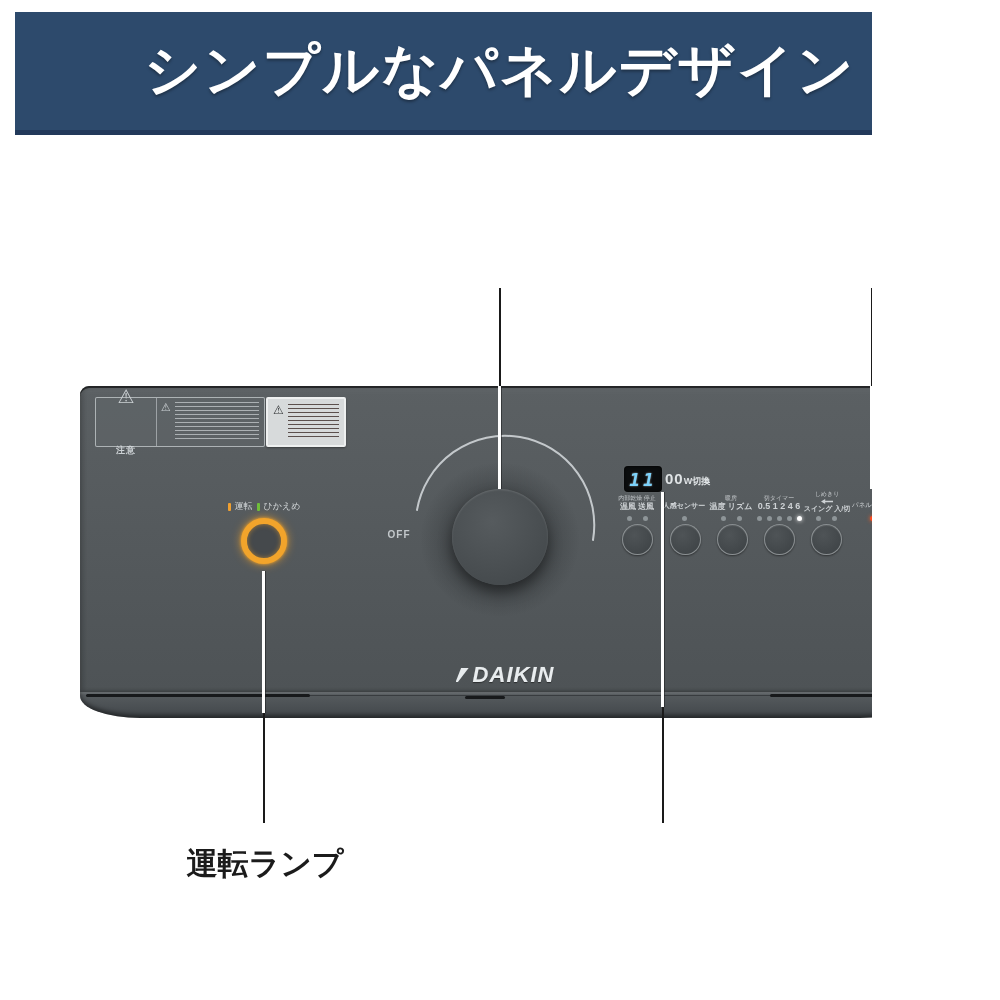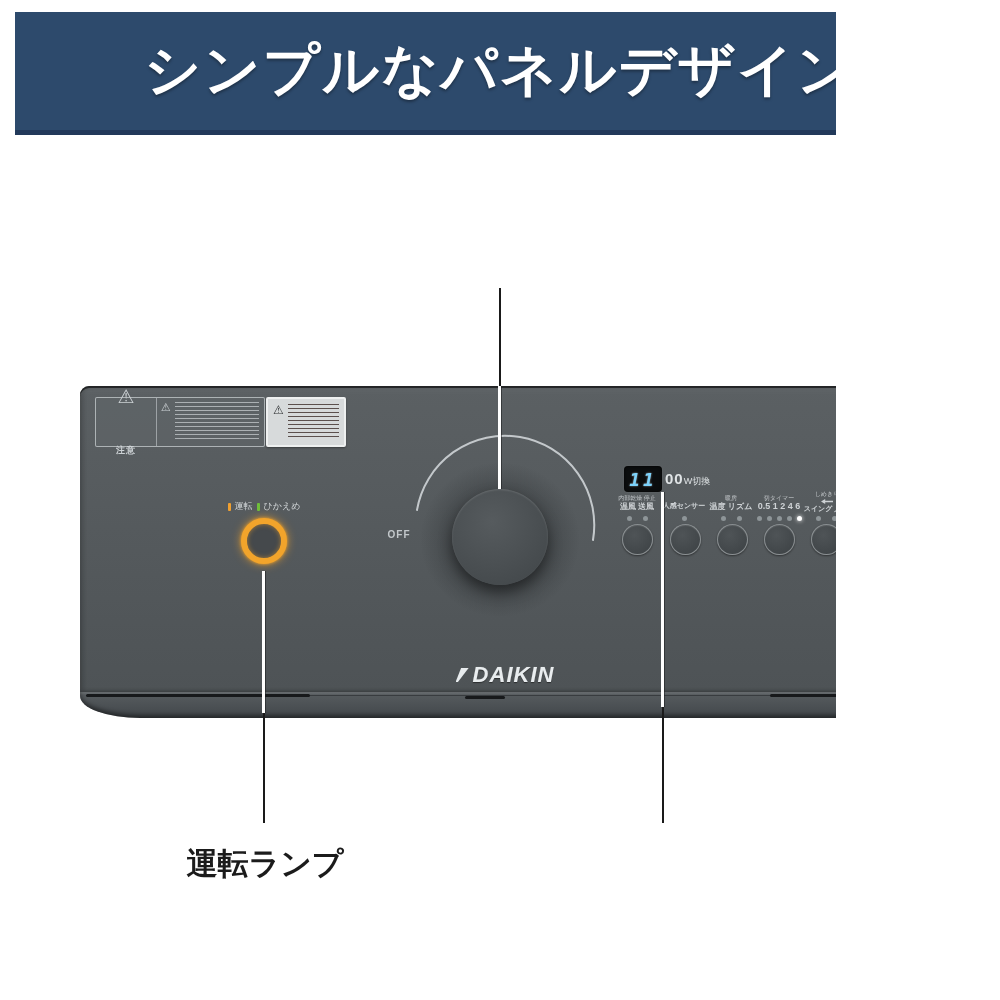--- a/index.html
+++ b/index.html
@@ -1,17 +1,17 @@
 <!DOCTYPE html>
 <html><head>
 <meta charset="utf-8">
 <style>
   html,body{margin:0;padding:0;background:#ffffff;}
   .stage{position:relative;width:836px;height:1000px;background:#fff;overflow:hidden;
-         font-family:"Liberation Sans","DejaVu Sans",sans-serif;}
+         font-family:"Liberation Sans","DejaVu Sans",sans-serif;padding-left:36px;}
   .abs{position:absolute;}
 
   
   .banner{left:15px;top:12px;width:970px;height:118px;background:#2d4a6c;
           border-bottom:5px solid #22395a;display:flex;align-items:center;justify-content:center;}
   .banner h1{margin:0;color:#ffffff;font-size:56px;font-weight:bold;letter-spacing:2px;
              text-shadow:0 2px 3px rgba(0,0,0,.35);}
 
   
   .callout-label{color:#1b1b1b;font-weight:bold;text-align:center;white-space:nowrap;}
@@ -75,21 +75,21 @@
              font-size:10px;font-weight:bold;letter-spacing:1px;}
 
   
   .display{left:624px;top:466px;width:38px;height:26px;background:#0b0d0e;border-radius:4px;
            box-shadow:inset 0 0 3px #000,0 0 1px rgba(255,255,255,.25);
            display:flex;align-items:center;justify-content:center;}
   .display span{color:#7dd3fc;font-family:"DejaVu Sans Mono",monospace;font-style:italic;
                 font-size:18px;font-weight:bold;letter-spacing:3px;text-shadow:0 0 2px rgba(255,255,255,.6);}
   .disp-suffix{left:665px;top:470px;display:flex;align-items:baseline;color:#dfe3e5;white-space:nowrap;}
   .disp-suffix .big{font-size:15px;font-weight:bold;letter-spacing:1px;}
-  .disp-suffix .small{font-size:9px;font-weight:normal;}
+  .disp-suffix .small{font-size:9px;font-weight:bold;}
 
   .btn-col{text-align:center;color:#ced2d5;white-space:nowrap;}
   .btn-col .tiny{font-size:6px;line-height:7px;letter-spacing:0px;opacity:.9;}
   .btn-col .main{font-size:8px;line-height:9px;font-weight:bold;}
   .pbtn{width:29px;height:29px;border-radius:50%;
         border:1px solid rgba(195,200,203,.55);
         background:radial-gradient(circle at 40% 34%,#4f5457,#404548 78%);
         box-shadow:0 1px 2px rgba(0,0,0,.45),inset 0 1px 1px rgba(255,255,255,.12);}
   .dot{width:5px;height:5px;border-radius:50%;background:#8e9598;}
   .dot.lit{background:#ffffff;box-shadow:0 0 4px #ffffff;}

